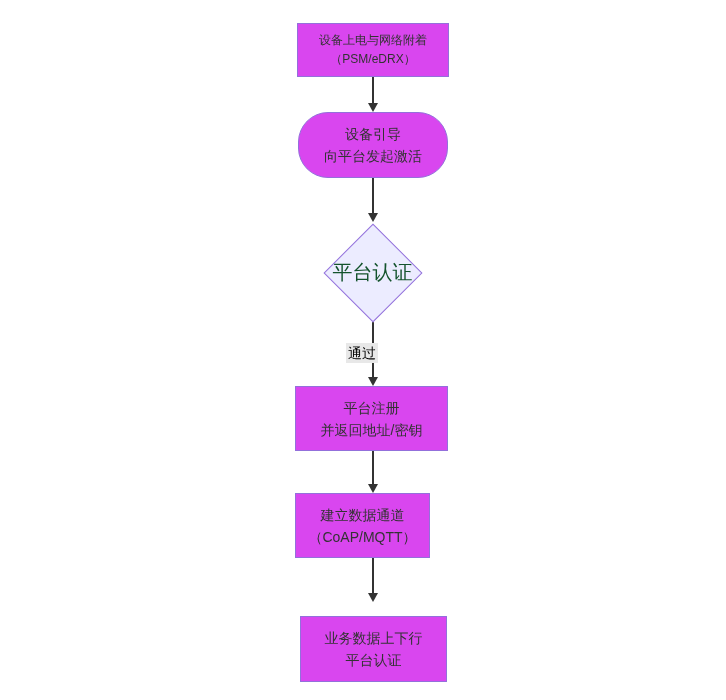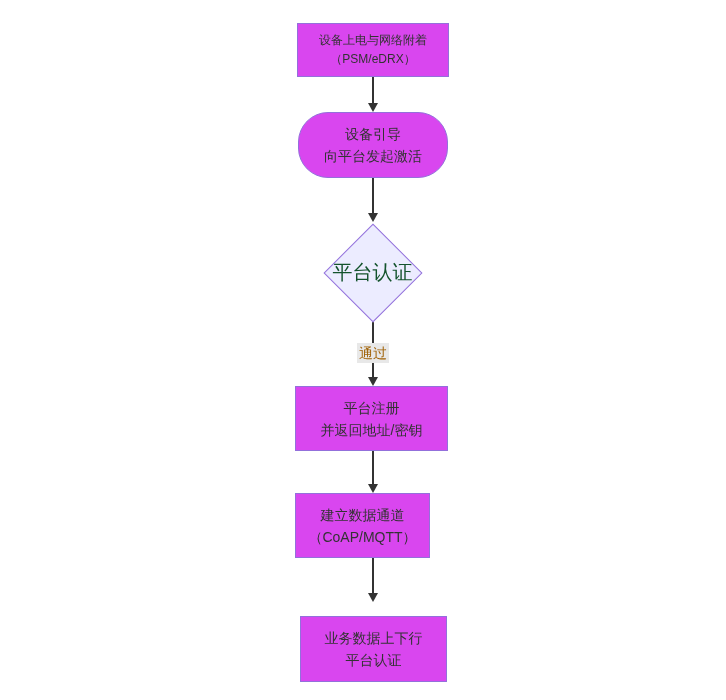--- a/index.html
+++ b/index.html
@@ -79,25 +79,25 @@
     border-right: 5px solid transparent;
     border-top: 9px solid #333333;
   }
   .arrowhead-1 { top: 103px; }
   .arrowhead-2 { top: 213px; }
   .arrowhead-3 { top: 377px; }
   .arrowhead-4 { top: 484px; }
   .arrowhead-5 { top: 593px; }
   .edge-label {
     position: absolute;
-    left: 373px;
+    left: 362px;
     top: 343px;
     transform: translateX(-50%);
     background: #e8e8e8;
-    color: #a16207;
+    color: #000000;
     font-size: 14px;
     line-height: 20px;
     padding: 0 2px;
     white-space: nowrap;
   }
 </style>
 </head>
 <body>
 
 <div class="stage">

